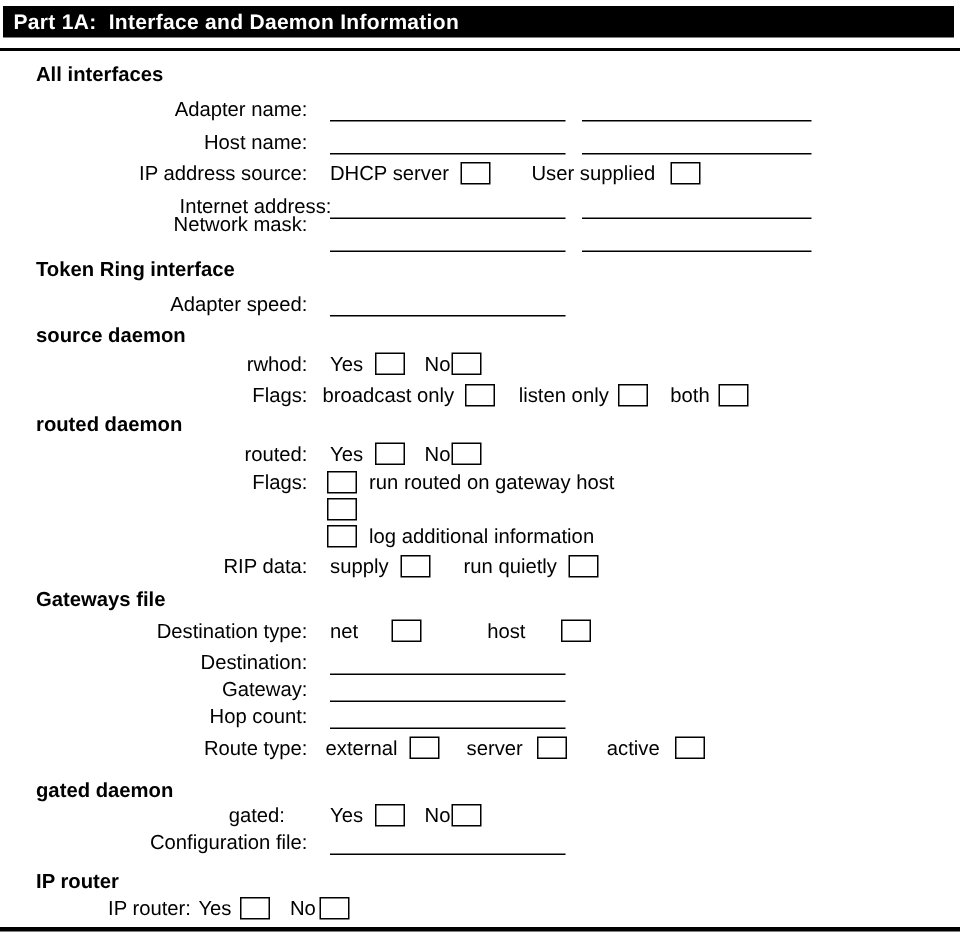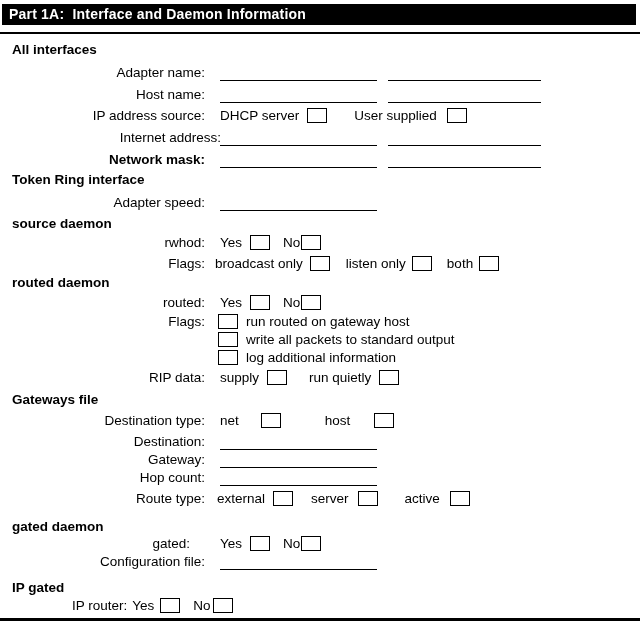--- a/index.html
+++ b/index.html
@@ -5,21 +5,21 @@
   html,body{margin:0;padding:0;}
   body{
     width:640px;height:627px;position:relative;background:#ffffff;
     font-family:"Liberation Sans",sans-serif;font-size:13.5px;color:#000;
     overflow:hidden;
   }
   .bar{position:absolute;left:2px;top:4px;width:634px;height:21px;background:#000;}
   .bar-title{color:#fff;font-weight:bold;font-size:14px;line-height:21px;display:block;
     padding-left:7px;white-space:pre;letter-spacing:.2px;}
   .rule{position:absolute;left:0;width:640px;background:#000;}
-  .heading{position:absolute;left:12px;font-weight:bold;white-space:nowrap;line-height:16px;}
+  .heading{position:absolute;left:24px;font-weight:bold;white-space:nowrap;line-height:16px;}
   .lbl{position:absolute;left:0;width:205px;text-align:right;white-space:nowrap;line-height:17px;}
   .content{position:absolute;left:220px;display:flex;align-items:center;white-space:nowrap;line-height:17px;height:17px;}
   .cb{display:inline-block;width:18px;height:13px;border:1px solid #000;background:#fff;flex:none;}
   .blank{position:absolute;height:16px;border-bottom:1px solid #000;}
   .b1{left:220px;width:157px;}
   .b2{left:388px;width:153px;}
 </style>
 </head>
 <body>
 
@@ -43,21 +43,21 @@
   <span>DHCP server</span>
   <span class="cb" style="margin-left:8px;"></span>
   <span style="margin-left:27px;">User supplied</span>
   <span class="cb" style="margin-left:10px;"></span>
 </div>
 
 <div class="lbl" style="top:129px;margin-left:16px;">Internet address:</div>
 <div class="blank b1" style="top:129px;"></div>
 <div class="blank b2" style="top:129px;"></div>
 
-<div class="lbl" style="top:151px;font-weight:bold;">Network mask:</div>
+<div class="lbl" style="top:141px;">Network mask:</div>
 <div class="blank b1" style="top:151px;"></div>
 <div class="blank b2" style="top:151px;"></div>
 
 <div class="heading" style="top:172px;">Token Ring interface</div>
 <div class="lbl" style="top:194px;">Adapter speed:</div>
 <div class="blank b1" style="top:194px;"></div>
 
 <div class="heading" style="top:216px;">source daemon</div>
 
 <div class="lbl" style="top:234px;">rwhod:</div>
@@ -88,21 +88,20 @@
   <span class="cb" style="margin-left:1px;"></span>
 </div>
 
 <div class="lbl" style="top:313px;">Flags:</div>
 <div class="content" style="top:313px;left:218px;">
   <span class="cb"></span>
   <span style="margin-left:8px;">run routed on gateway host</span>
 </div>
 <div class="content" style="top:331px;left:218px;">
   <span class="cb"></span>
-  <span style="margin-left:8px;">write all packets to standard output</span>
 </div>
 <div class="content" style="top:349px;left:218px;">
   <span class="cb"></span>
   <span style="margin-left:8px;">log additional information</span>
 </div>
 
 <div class="lbl" style="top:369px;">RIP data:</div>
 <div class="content" style="top:369px;">
   <span>supply</span>
   <span class="cb" style="margin-left:8px;"></span>
@@ -145,21 +144,21 @@
 <div class="content" style="top:535px;">
   <span>Yes</span>
   <span class="cb" style="margin-left:8px;"></span>
   <span style="margin-left:13px;">No</span>
   <span class="cb" style="margin-left:1px;"></span>
 </div>
 
 <div class="lbl" style="top:553px;">Configuration file:</div>
 <div class="blank b1" style="top:553px;"></div>
 
-<div class="heading" style="top:580px;">IP gated</div>
+<div class="heading" style="top:580px;">IP router</div>
 <div class="content" style="top:597px;left:72px;">
   <span>IP router:</span>
   <span style="margin-left:5px;">Yes</span>
   <span class="cb" style="margin-left:6px;"></span>
   <span style="margin-left:13px;">No</span>
   <span class="cb" style="margin-left:2px;"></span>
 </div>
 
 <div class="rule" style="top:618px;height:3px;"></div>
 

